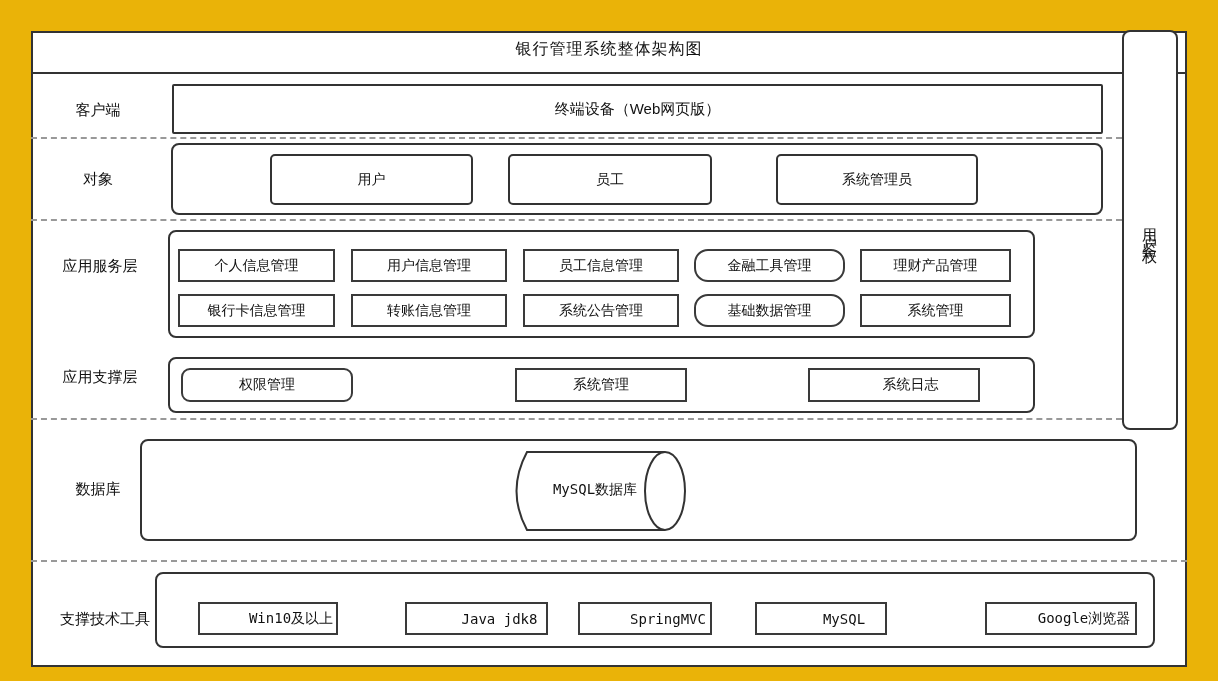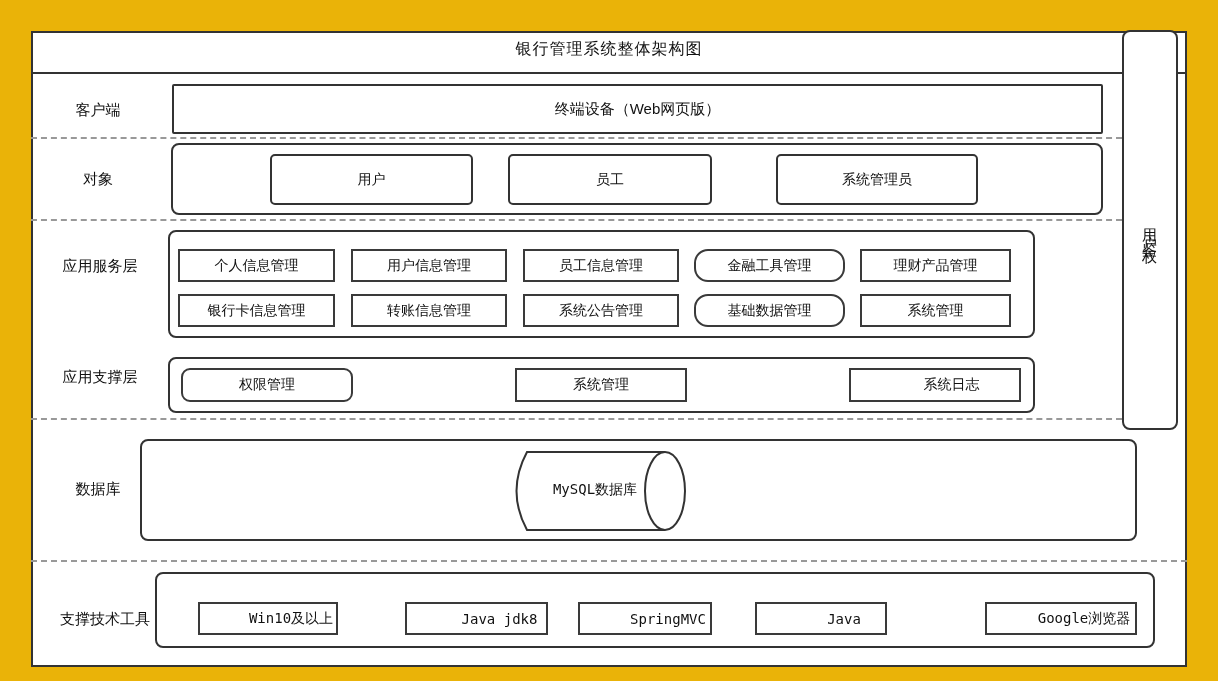--- a/index.html
+++ b/index.html
@@ -51,21 +51,21 @@
   .svc-c1{left:178px;width:157px;}
   .svc-c2{left:351px;width:156px;}
   .svc-c3{left:523px;width:156px;}
   .svc-c4{left:694px;width:151px;border-radius:14px;}
   .svc-c5{left:860px;width:151px;}
   
   .sup-outer{left:168px;top:357px;width:867px;height:56px;}
   .sup{top:368px;height:34px;width:172px;}
   .sup-1{left:181px;border-radius:9px;}
   .sup-2{left:515px;}
-  .sup-3{left:849px;padding-left:33px;}
+  .sup-3{left:808px;padding-left:33px;}
   
   .db-outer{left:140px;top:439px;width:997px;height:102px;}
   .db-svg{left:503px;top:449px;width:192px;height:84px;}
   .db-text{
     left:515px;top:481px;width:160px;height:18px;
     display:flex;align-items:center;justify-content:center;font-size:14px;
   }
   
   .tech-outer{left:155px;top:572px;width:1000px;height:76px;}
   .tech{top:602px;height:33px;padding-left:46px;}
@@ -142,20 +142,20 @@
   <svg class="abs db-svg" viewBox="0 0 192 84">
     <path d="M 162 3 L 24 3 Q 3 42 24 81 L 162 81" fill="#ffffff" stroke="#333333" stroke-width="2"></path>
     <ellipse cx="162" cy="42" rx="20" ry="39" fill="#ffffff" stroke="#333333" stroke-width="2"></ellipse>
   </svg>
   <div class="abs db-text mono">MySQL数据库</div>
 
   <div class="abs container-box tech-outer"></div>
   <div class="abs box innerbox mono tech tech-1">Win10及以上</div>
   <div class="abs box innerbox mono tech tech-2">Java jdk8</div>
   <div class="abs box innerbox mono tech tech-3">SpringMVC</div>
-  <div class="abs box innerbox mono tech tech-4">Java</div>
+  <div class="abs box innerbox mono tech tech-4">MySQL</div>
   <div class="abs box innerbox mono tech tech-5">Google浏览器</div>
 
   <div class="abs auth-box">
     <span class="auth-text">用户鉴权</span>
   </div>
 
 </div>
 
 </body></html>

